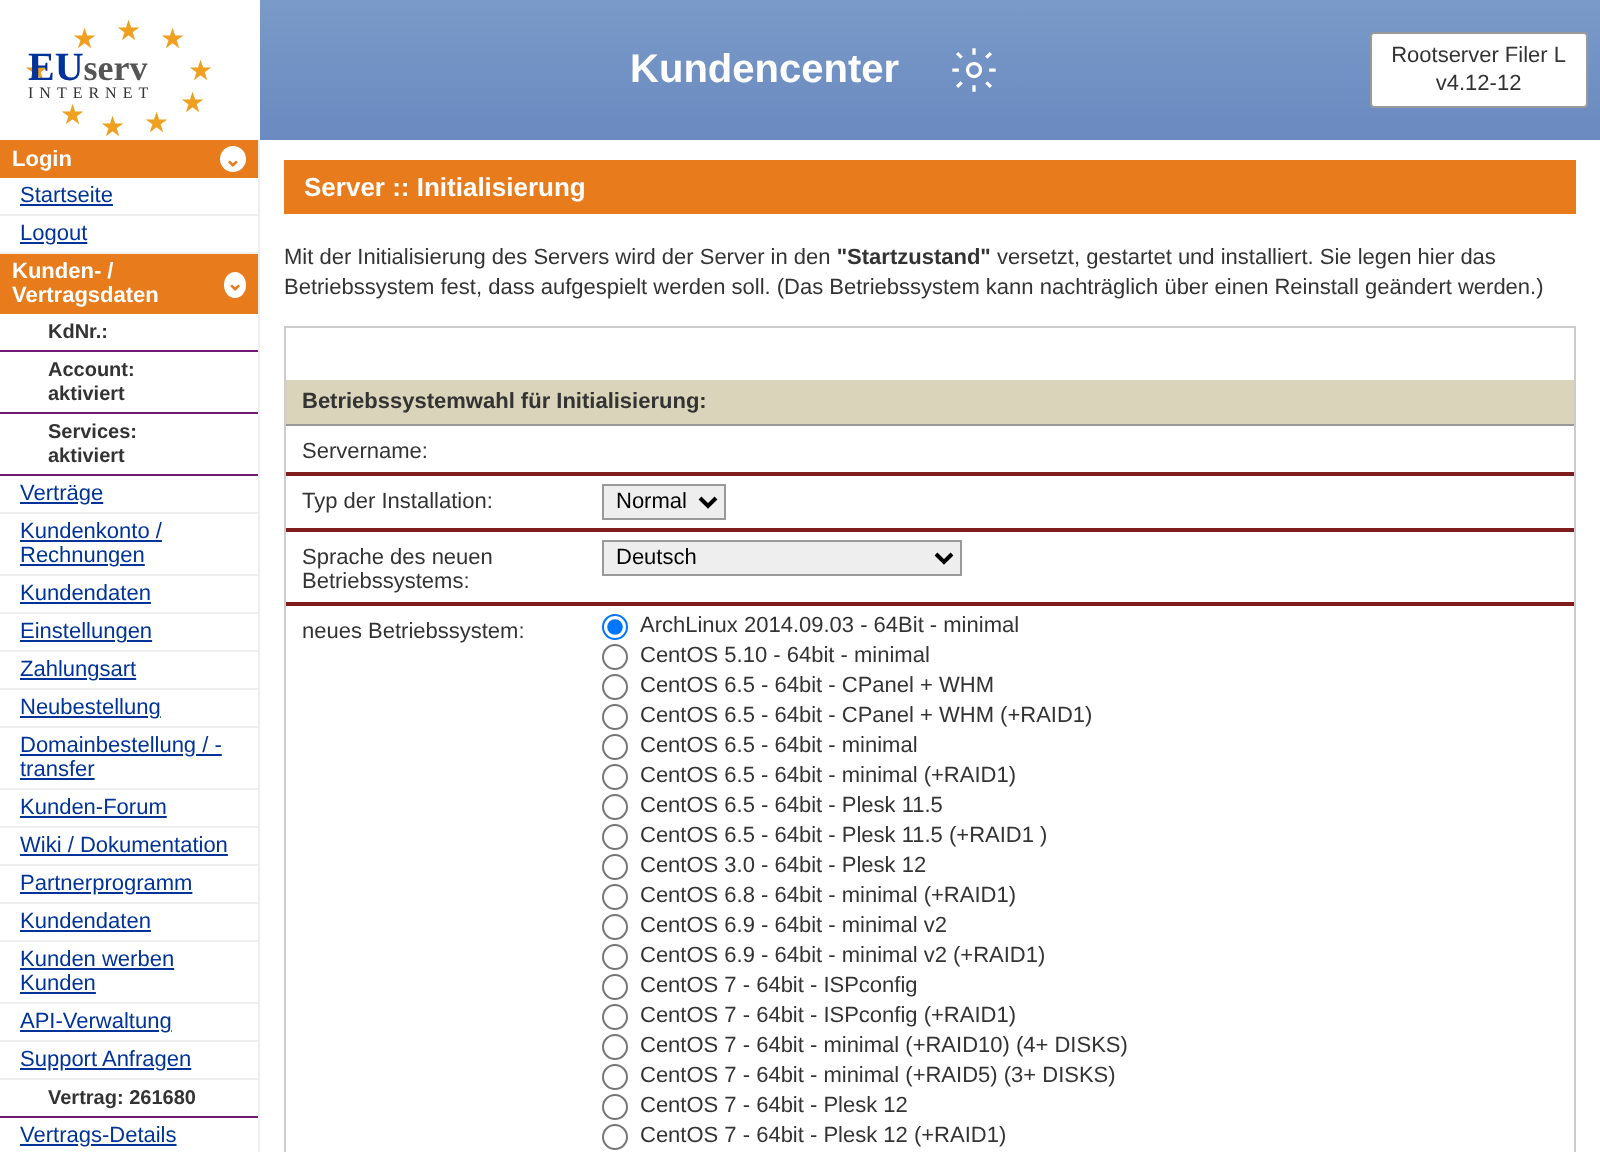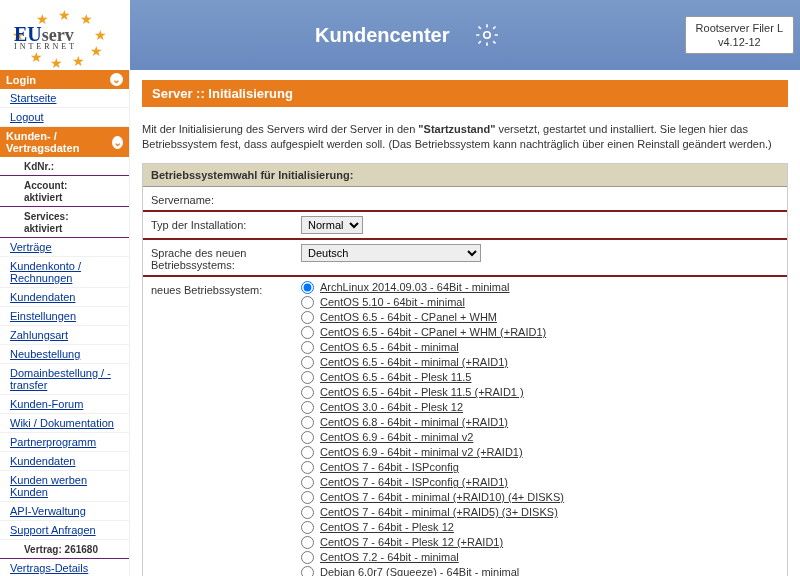--- a/index.html
+++ b/index.html
@@ -19,25 +19,25 @@
 .sidebar { width: 130px; background: #fff; border-right: 1px solid #eee; }
 .sb-head { background: #e87b1c; color: #fff; font-weight: bold; padding: 3px 6px; font-size: 11px; display: flex; justify-content: space-between; align-items: center; }
 .sb-head .chev { background: #fff; color: #e87b1c; border-radius: 50%; width: 13px; height: 13px; font-size: 10px; display: flex; align-items: center; justify-content: center; }
 .sb-row { padding: 3px 24px; border-bottom: 1px solid #701a75; font-size: 11px; }
 .sb-link { color: #003399; text-decoration: underline; cursor: pointer; display: block; padding: 3px 10px; font-size: 11px; border-bottom: 1px solid #f0f0f0; }
 .sb-label { font-weight: bold; color: #333; font-size: 10px; }
 .main { flex: 1; padding: 10px 12px 0 12px; }
 .page-title { background: #e87b1c; color: #fff; font-weight: bold; padding: 6px 10px; font-size: 13px; margin-bottom: 8px; }
 .intro { font-size: 11px; color: #333; margin-bottom: 10px; line-height: 1.4; margin-top: 15px; }
 .panel { border: 1px solid #ccc; }
-.panel-head { background: #d9d4ba; border-bottom: 1px solid #999; padding: 5px 8px; font-weight: bold; font-size: 11px; }
+.panel-head { background: #d9d4ba; border-bottom: 1px solid #999; padding: 5px 8px; font-weight: bold; font-size: 11px; margin-top: 26px; }
 .form-row { display: flex; border-bottom: 2px solid #7f1d1d; padding: 4px 8px; align-items: flex-start; }
 .form-row:last-child { border-bottom: none; }
 .form-label { width: 150px; font-size: 11px; padding-top: 3px; }
-.form-val { flex: 1; font-size: 11px; text-decoration: underline; }
+.form-val { flex: 1; font-size: 11px; }
 select { font-size: 11px; border: 1px solid #999; background: #eee; padding: 1px 2px; }
 .os-list { display: flex; flex-direction: column; gap: 2px; }
 .os-item { display: flex; align-items: center; gap: 6px; font-size: 11px; }
 .os-item input[type=radio] { margin: 0; }
 </style>
 </head>
 <body>
 
 <div class="header">
   <div class="logo-box">

